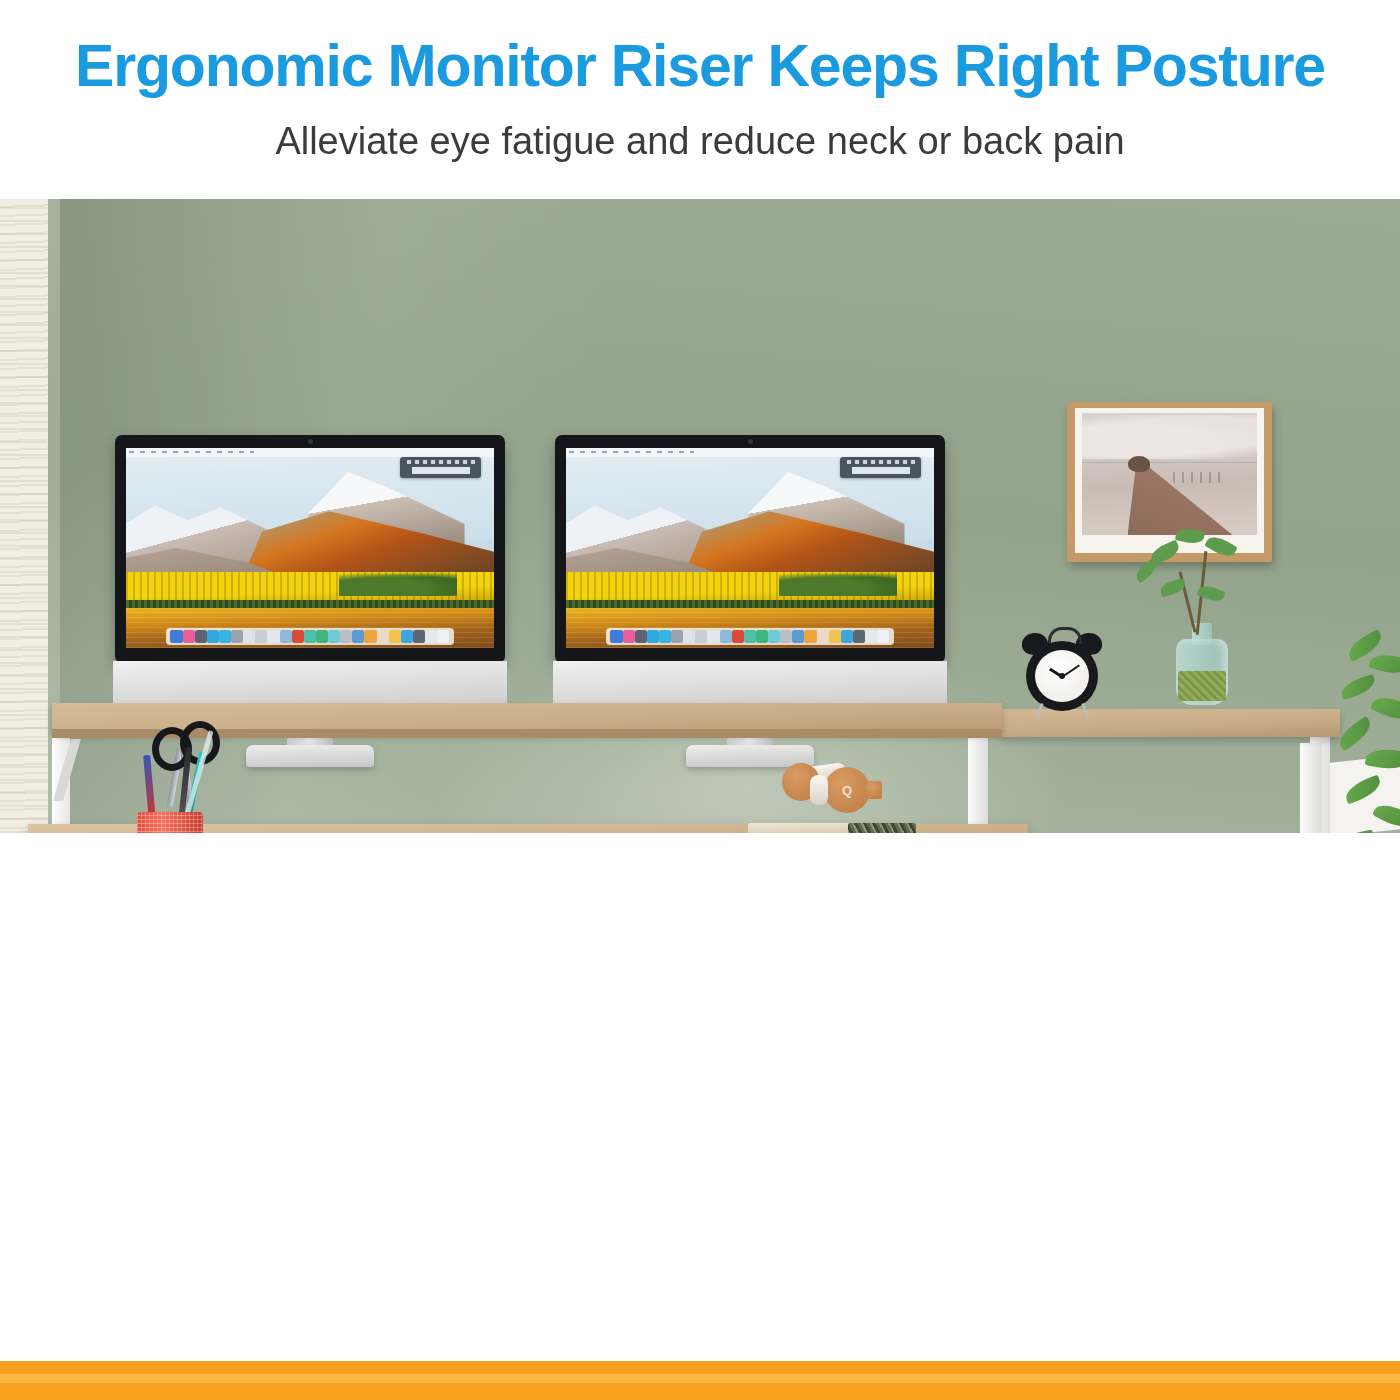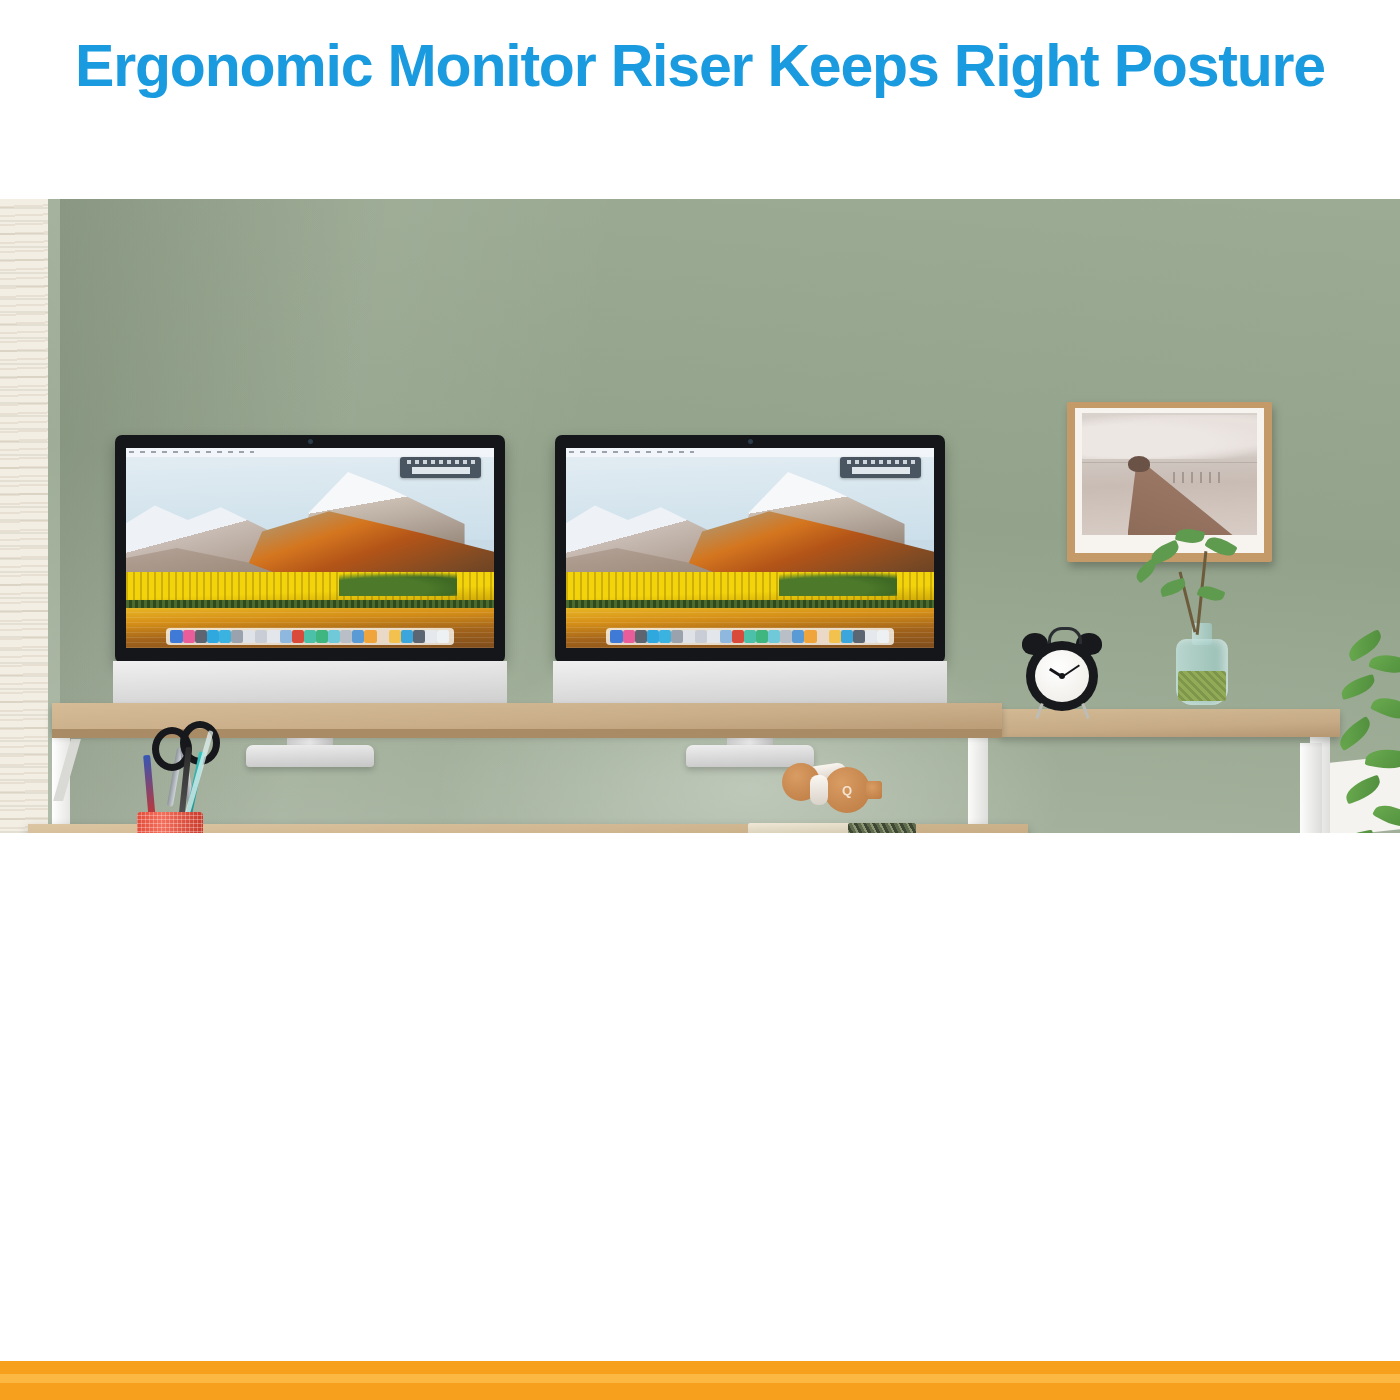--- a/index.html
+++ b/index.html
@@ -193,20 +193,21 @@
   .botbar{position:absolute;left:0;top:1361px;width:1400px;height:39px;background:#f6a01e;}
   .botbar i{position:absolute;left:0;top:13px;width:100%;height:9px;background:#fbb944;}
 </style>
 </head>
 <body>
 
 <div class="page">
 
   <div class="header">
     <div class="headline">Ergonomic Monitor Riser Keeps Right Posture</div>
+    <div class="subhead">Alleviate eye fatigue and reduce neck or back pain</div>
   </div>
 
   <div class="photo">
     <div class="wall"></div>
     <div class="wall-shadow"></div>
     <div class="wall-glow"></div>
     <div class="curtain"></div>
     <div class="skirting"></div>
 
     <div class="art-frame">

